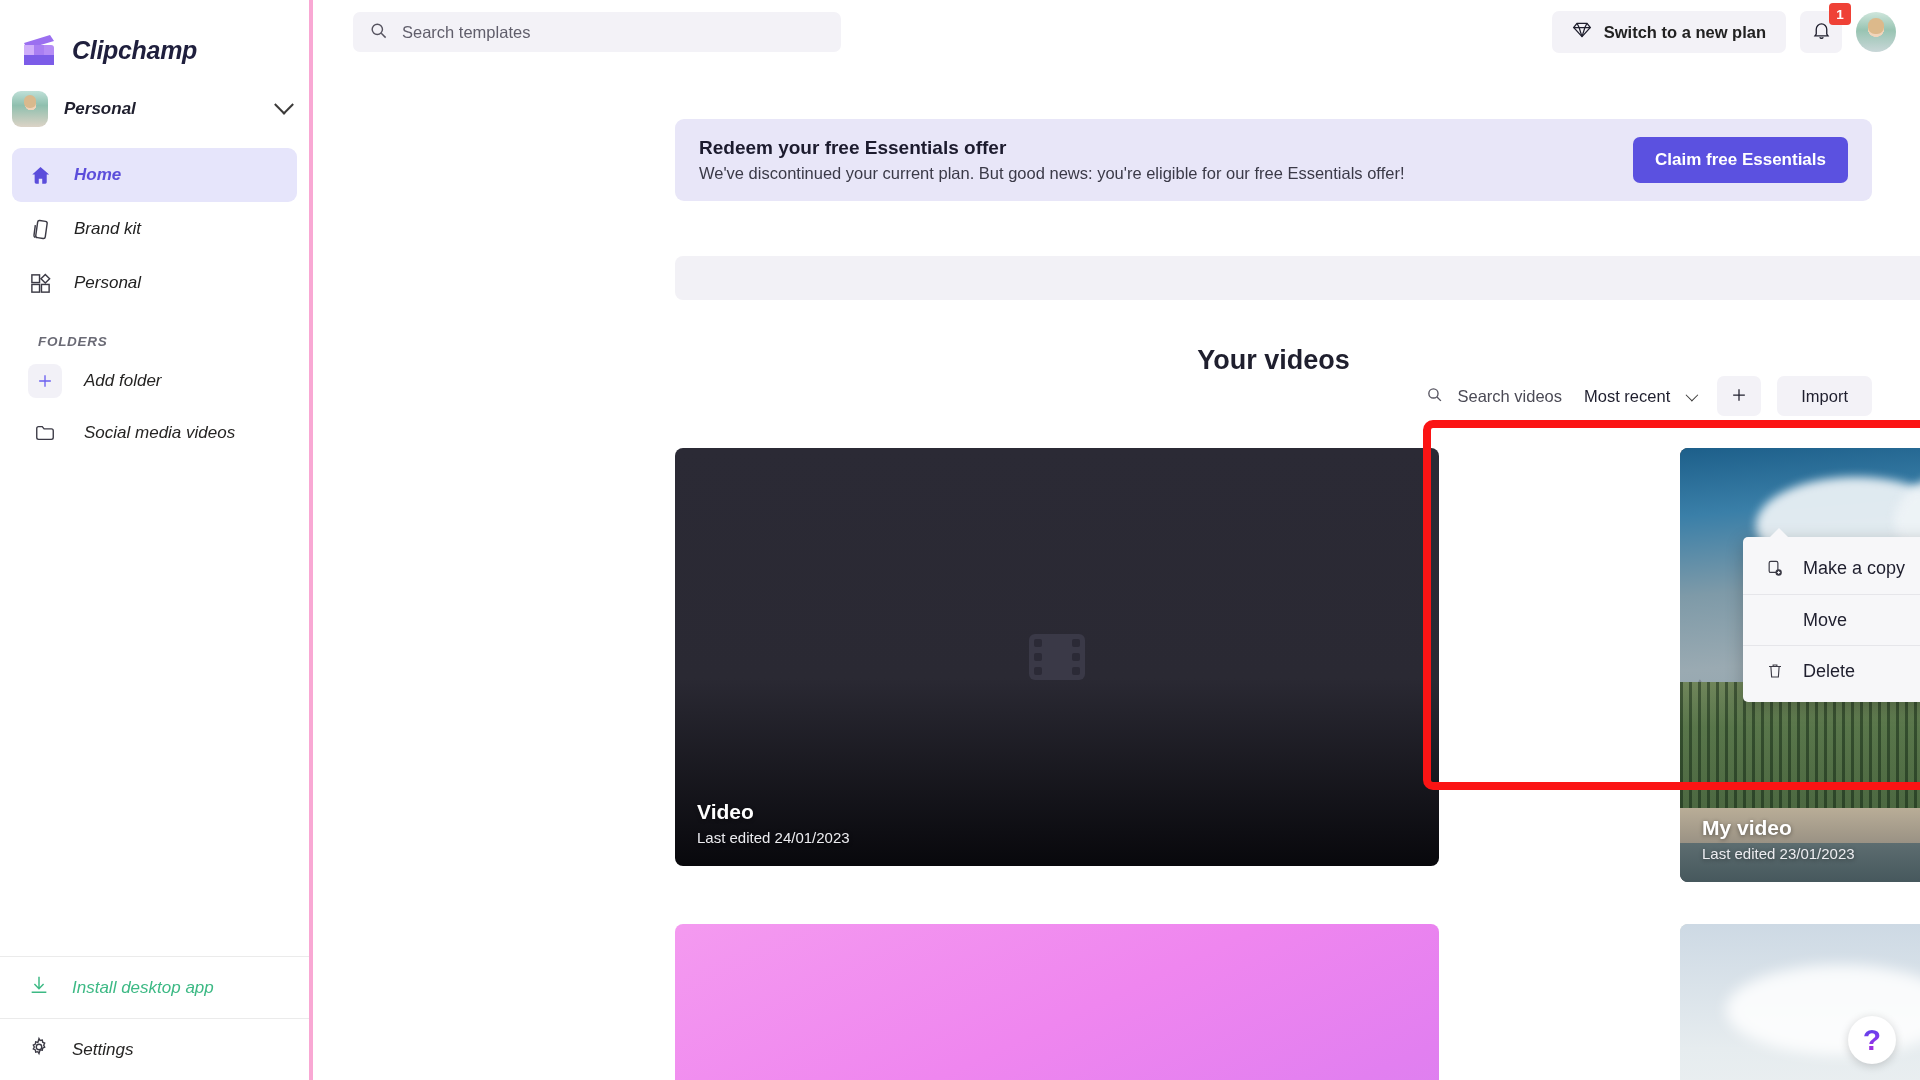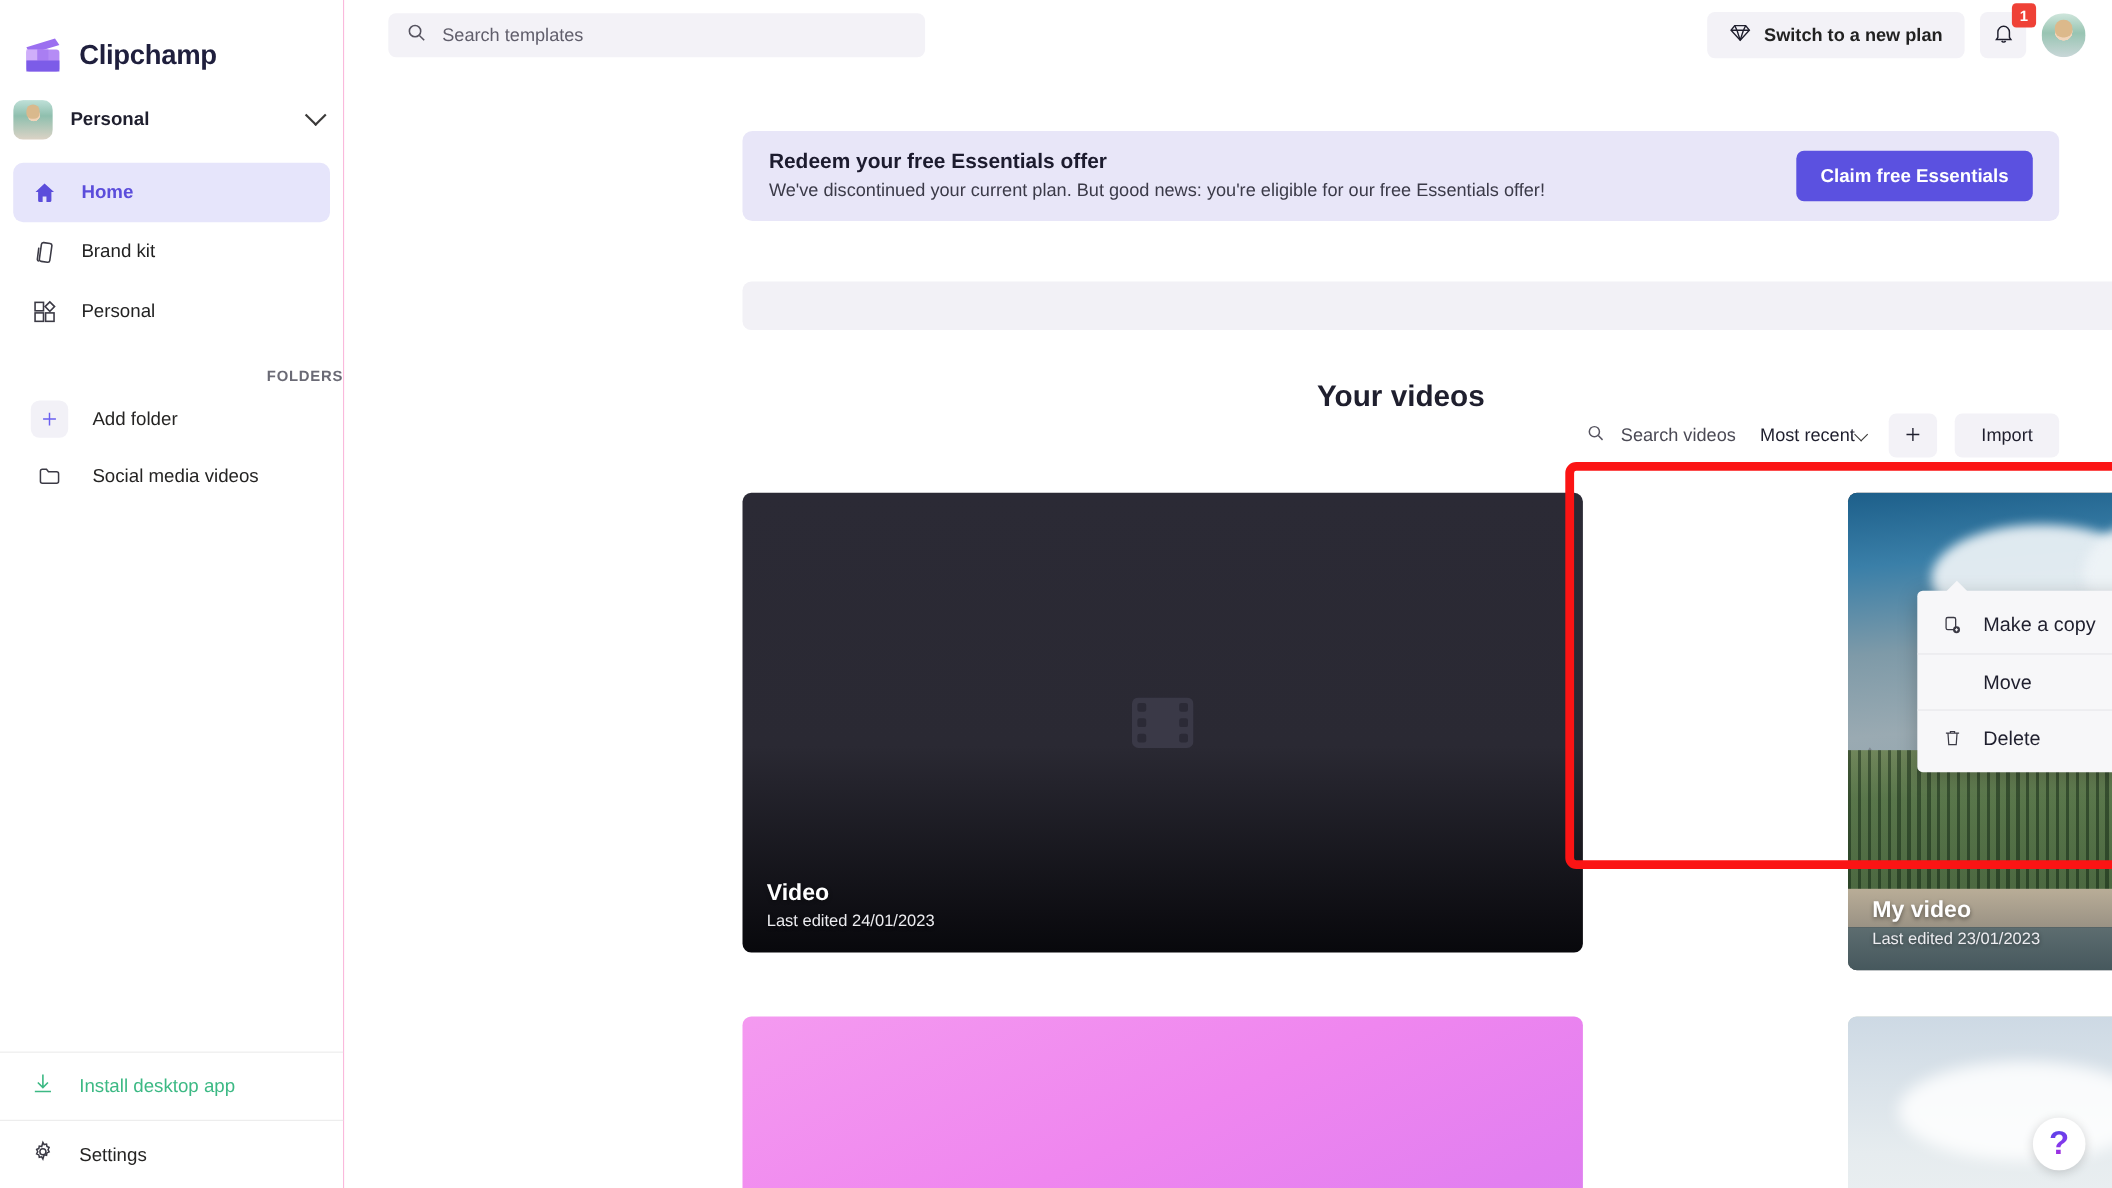--- a/index.html
+++ b/index.html
@@ -9,23 +9,23 @@
     background: #ffffff;
     font-family: "Liberation Sans", sans-serif;
     color: #252423;
   }
   #app { position: relative; width: 1920px; height: 1080px; display: flex; }
 
   
   .sidebar {
     width: 313px; height: 1080px;
     background: #ffffff;
-    border-right: 1px solid #f9a8d4;
+    border-right: 4px solid #f9a8d4;
     display: flex; flex-direction: column;
-    position: relative; flex: 0 0 313px;
+    position: relative; flex: 0 0 313px; font-style: italic;
   }
   .brand { display: flex; align-items: center; gap: 14px; padding: 22px 0 0 20px; height: 78px; }
   .brand-logo { width: 38px; height: 36px; position: relative; }
   .brand-name { font-size: 25px; font-weight: 700; letter-spacing: -0.3px; color: #1f1f3d; }
 
   .account { display: flex; align-items: center; gap: 16px; padding: 14px 18px 14px 12px; height: 62px; cursor: pointer; }
   .avatar-sq {
     width: 36px; height: 36px; border-radius: 9px; flex: 0 0 36px;
     background:
       radial-gradient(circle at 52% 38%, #f0d3b8 0 19%, transparent 20%),
@@ -42,21 +42,21 @@
 
   .nav { padding: 8px 12px 0 12px; }
   .nav-item {
     display: flex; align-items: center; gap: 22px;
     height: 54px; border-radius: 9px; padding: 10px 16px;
     font-size: 17px; color: #222; cursor: pointer;
   }
   .nav-item.active { background: #e6e5fb; color: #5b4ddb; font-weight: 600; }
   .nav-ico { width: 24px; height: 24px; display: flex; align-items: center; justify-content: center; flex: 0 0 24px; }
 
-  .folders-title { font-size: 13.5px; letter-spacing: 0.7px; color: #6a6a75; font-weight: 600; padding: 24px 0 6px 18px; text-align: right; }
+  .folders-title { font-size: 13.5px; letter-spacing: 0.7px; color: #6a6a75; font-weight: 600; padding: 24px 0 6px 38px; }
   .folder-item { display: flex; align-items: center; gap: 22px; height: 52px; border-radius: 9px; padding: 0 16px; font-size: 17px; cursor: pointer; }
   .plus-chip { width: 34px; height: 34px; border-radius: 8px; background: #f2f1f7; display: flex; align-items: center; justify-content: center; flex: 0 0 34px; }
 
   .sidebar-bottom { margin-top: auto; }
   .sb-row { display: flex; align-items: center; gap: 22px; height: 62px; padding: 0 28px; font-size: 17px; cursor: pointer; border-top: 1px solid #ebebeb; }
   .sb-row.install { color: #3cb984; border-top: 1px solid #ebebeb; }
 
   
   .main { flex: 1; position: relative; height: 1080px; background: #fff; overflow: hidden; }
 
@@ -107,21 +107,21 @@
   .clipped-strip {
     position: absolute; left: 362px; right: 0px; top: 256px; height: 44px;
     background: #f2f1f6; border-radius: 8px 0 0 8px;
   }
 
   
   .sec-head { position: absolute; left: 362px; right: 48px; top: 345px; height: 42px; display: flex; align-items: center; flex-direction: column; }
   .sec-title { font-size: 27px; font-weight: 700; color: #1f1f2e; }
   .sec-tools { margin-left: auto; display: flex; align-items: center; gap: 16px; }
   .vsearch { display: flex; align-items: center; gap: 14px; color: #4b4a55; font-size: 16.5px; cursor: text; }
-  .sortsel { display: flex; align-items: center; font-size: 16.5px; color: #1f1f2e; cursor: pointer; padding: 0 6px; }
+  .sortsel { display: flex; align-items: center; gap: 16px; font-size: 16.5px; color: #1f1f2e; cursor: pointer; padding: 0 6px; }
   .chev-sm { width: 9px; height: 9px; border-right: 1.8px solid #3b3a39; border-bottom: 1.8px solid #3b3a39; transform: rotate(45deg) translateY(-2px); }
   .icon-btn { width: 44px; height: 40px; background: #f3f2f7; border-radius: 7px; border:none; display: flex; align-items: center; justify-content: center; cursor: pointer; }
   .import-btn {
     height: 40px; background: #f3f2f7; border-radius: 7px; border: none; padding: 0 24px;
     font-family: "Liberation Sans", sans-serif; font-size: 16.5px; color: #1f1f2e; cursor: pointer;
   }
 
   
   .grid { position: absolute; left: 362px; right: 0; top: 412px; }
   .card { position: absolute; border-radius: 8px; overflow: hidden; }

